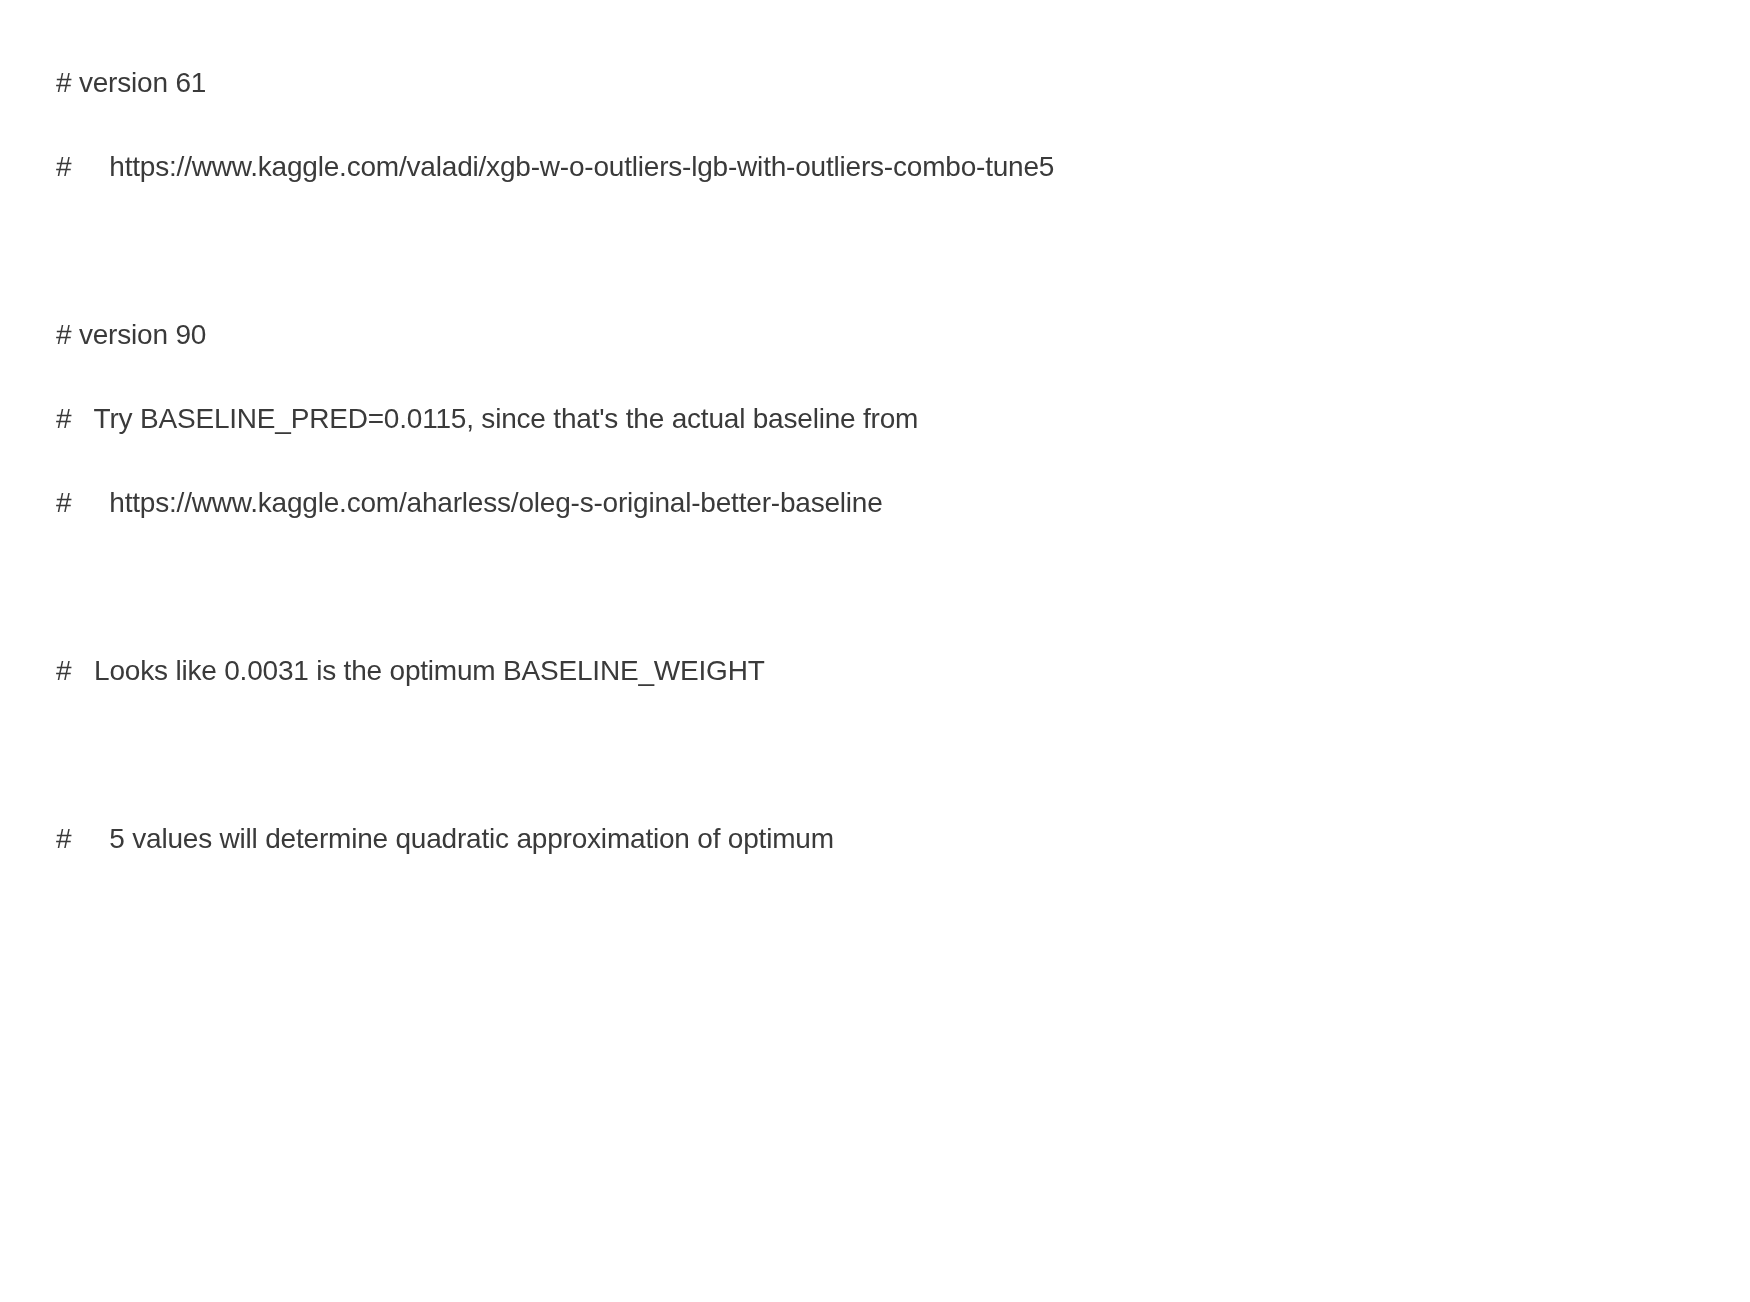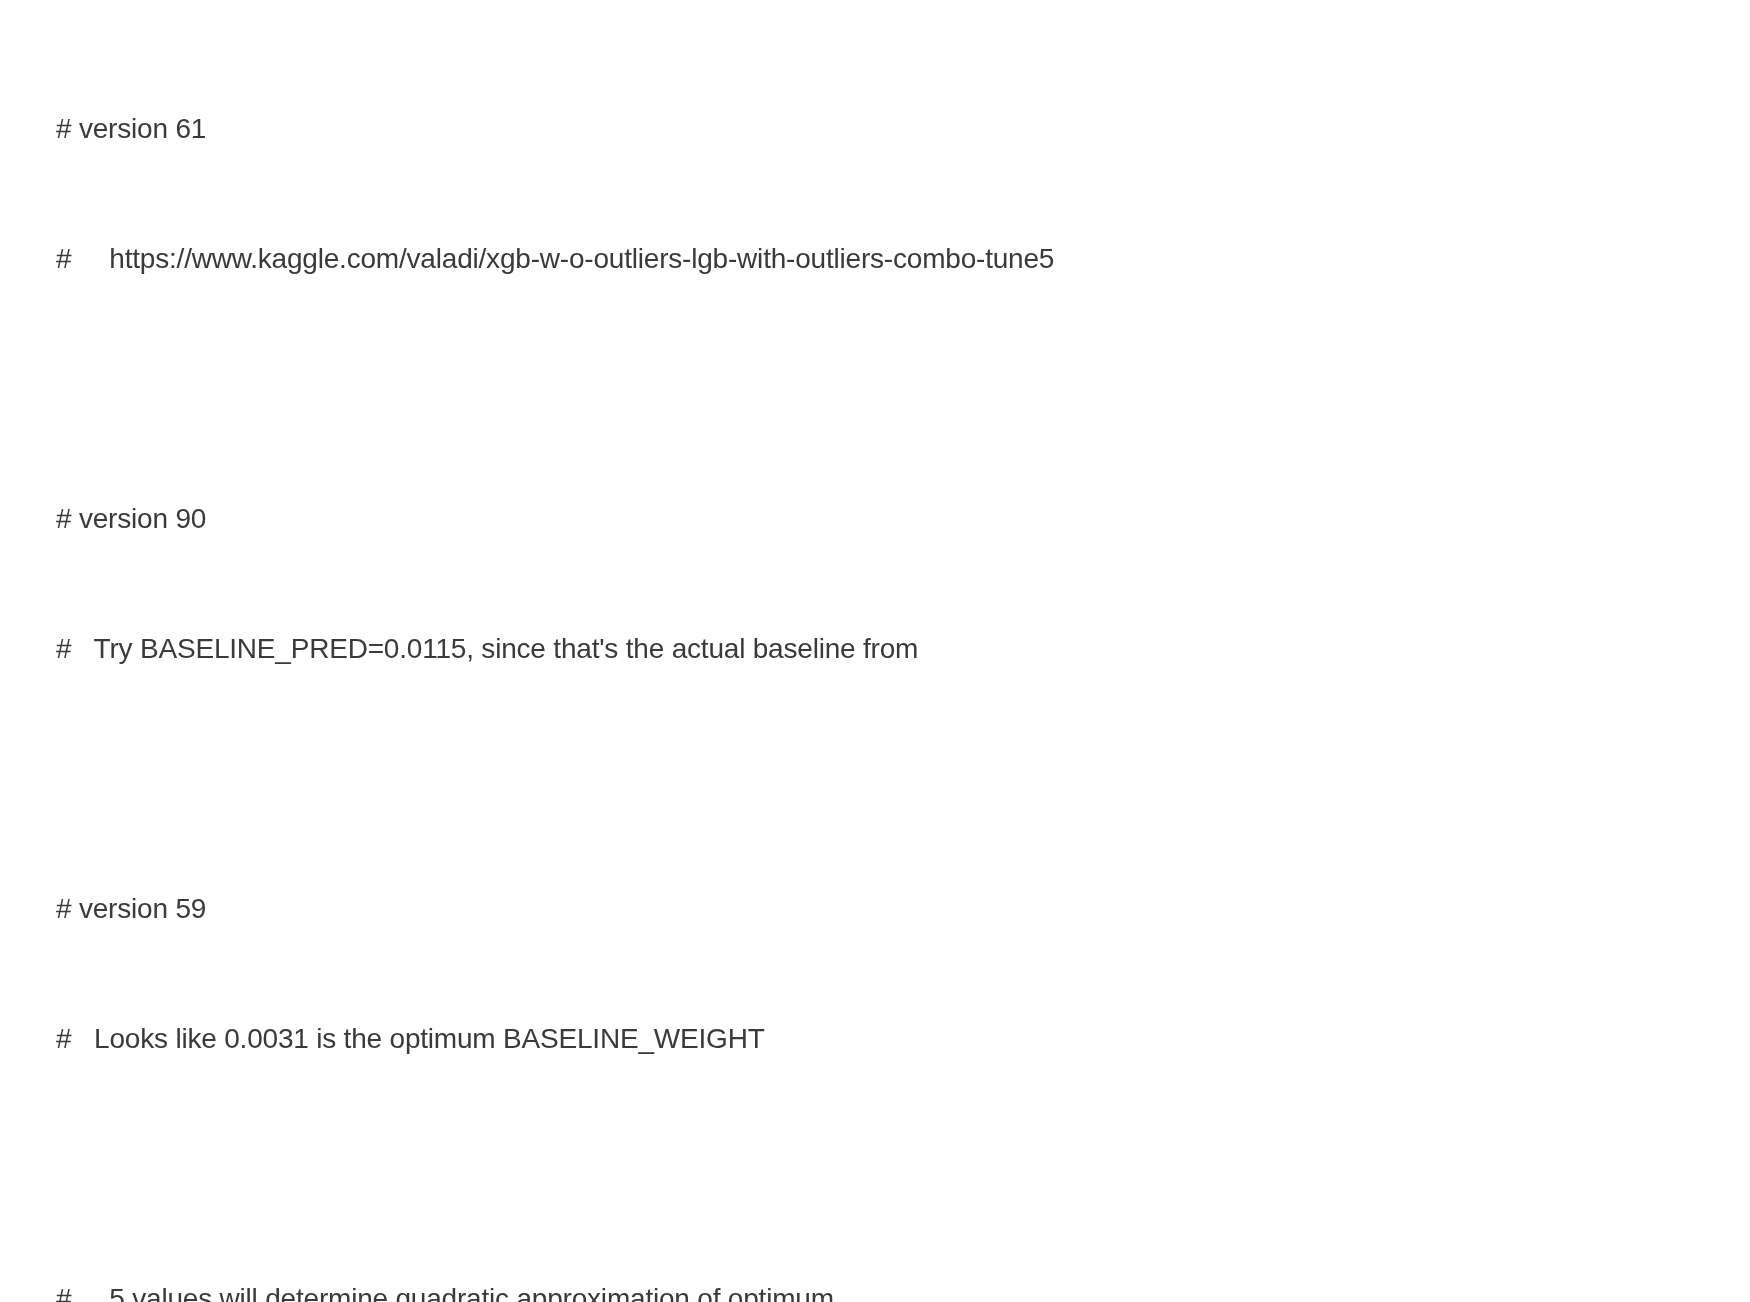--- a/index.html
+++ b/index.html
@@ -16,34 +16,33 @@
       padding: 20px 0 20px 56px;
       letter-spacing: -0.2px;
     }
     .code-block {
       white-space: pre;
       font-family: -apple-system, BlinkMacSystemFont, "Segoe UI", Helvetica, Arial, sans-serif;
     }
     .line {
       display: block;
       min-height: 1.5em;
-      margin-top: 46px;
     }
   </style>
 </head>
 <body>
 
 <div class="code-block">
 <span class="line"># version 61</span>
 <span class="line">#     https://www.kaggle.com/valadi/xgb-w-o-outliers-lgb-with-outliers-combo-tune5</span>
 <span class="line"></span>
 <span class="line"># version 90</span>
 <span class="line">#   Try BASELINE_PRED=0.0115, since that's the actual baseline from</span>
+<span class="line">#     https://www.kaggle.com/aharless/oleg-s-original-better-baseline</span>
 <span class="line"></span>
-<span class="line"># version 59</span>
 <span class="line">#   Looks like 0.0031 is the optimum BASELINE_WEIGHT</span>
 <span class="line"></span>
 <span class="line">#     5 values will determine quadratic approximation of optimum</span>
 <span class="line"></span>
 
 
 
 
 
 

